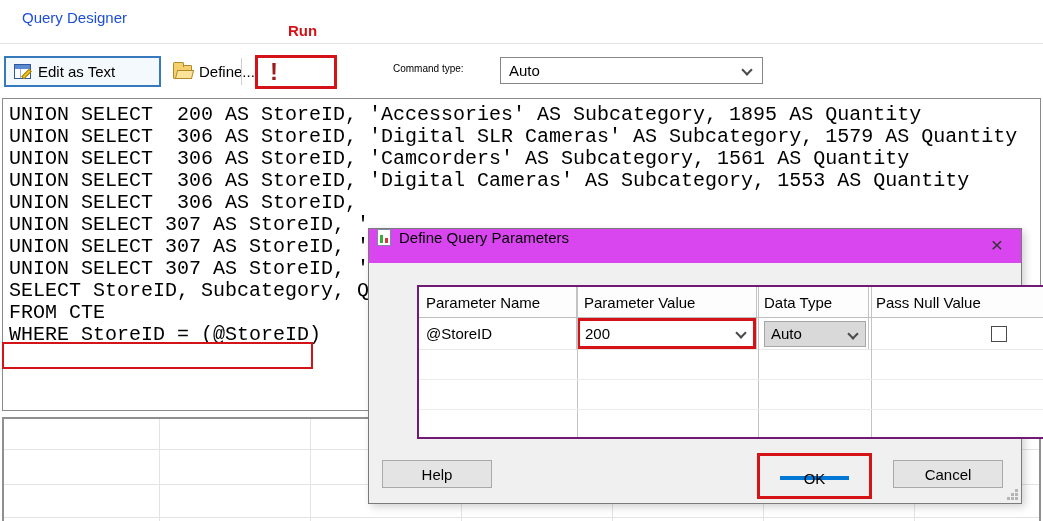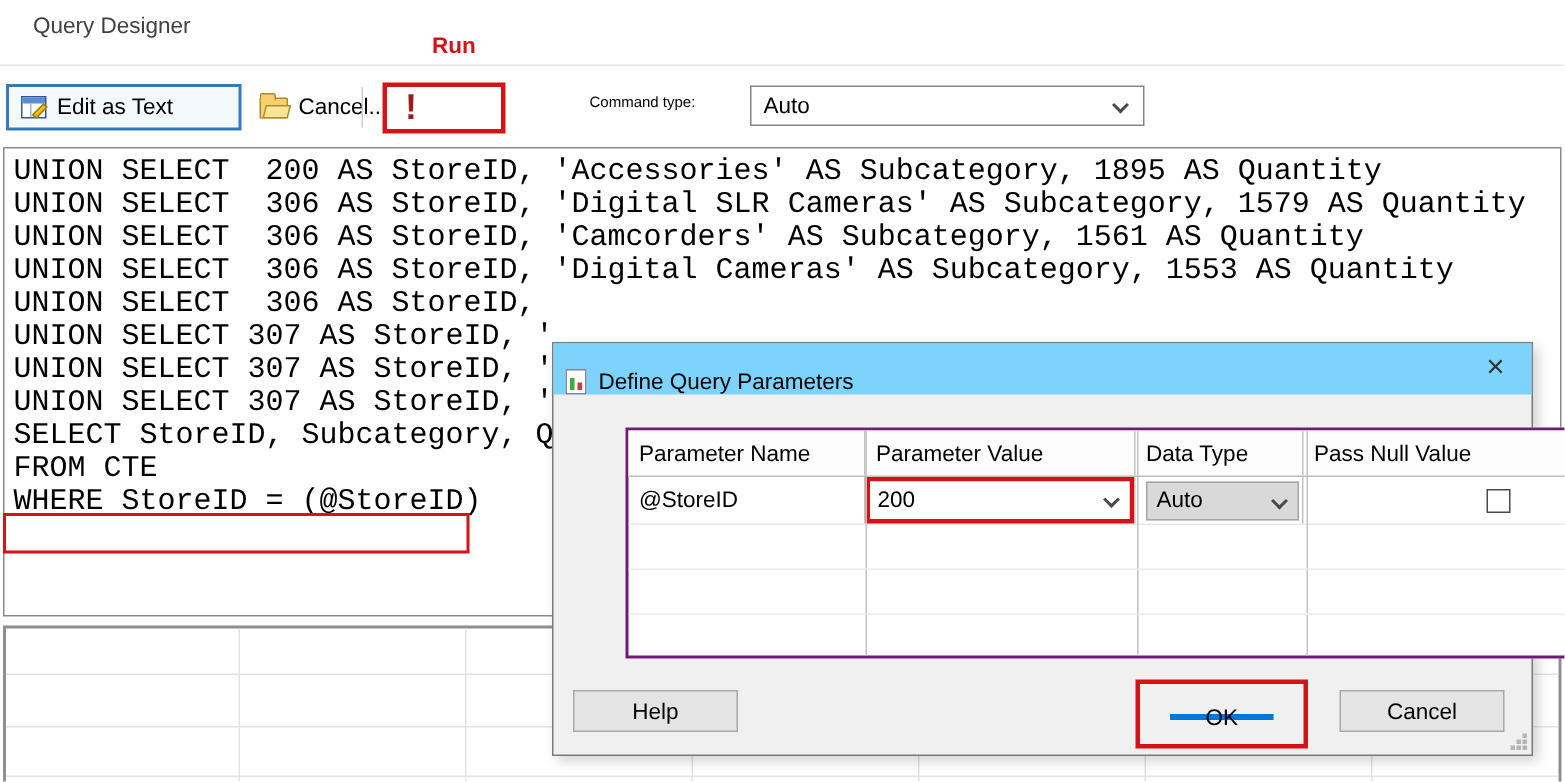--- a/index.html
+++ b/index.html
@@ -2,21 +2,21 @@
 <html><head>
 <meta charset="utf-8">
 <style>
   * { margin:0; padding:0; box-sizing:border-box; }
   html,body { width:1043px; height:521px; background:#ffffff; overflow:hidden;
               font-family:"Liberation Sans", sans-serif; color:#000; }
   .abs { position:absolute; }
   #stage { position:relative; width:1043px; height:521px; background:#fff; }
 
   
-  .win-title { left:22px; top:9px; font-size:15px; color:#404040; }
+  .win-title { left:22px; top:9px; font-size:15px; color:#1d4ed8; }
   .title-sep { left:0; top:43px; width:1043px; height:1px; background:#e4e4e4; }
 
   .tool-btn { top:56px; height:31px; display:flex; align-items:center; gap:7px;
               font-size:15px; padding:0 8px; cursor:default; }
   #edit-btn { left:4px; width:157px; border:2px solid #3779bd; background:#f4f9fe; }
   #import-btn { left:165px; }
   .tb-sep { left:241px; top:58px; width:1px; height:27px; background:#cfcfcf; }
 
   
   .icon-table { width:17px; height:15px; background:#fff; border:1px solid #30589c; position:relative; }
@@ -54,22 +54,22 @@
   #where-box { left:2px; top:342px; width:311px; height:27px; border:2px solid #d51317; }
 
   
   #results { left:2px; top:417px; width:1039px; height:110px; border:2px solid #8f8f8f; background:#fff; }
   .rg-v { position:absolute; top:0; bottom:0; width:1px; background:#e3e3e3; }
   .rg-h { position:absolute; left:0; right:0; height:1px; background:#e3e3e3; }
 
   
   #dialog { left:368px; top:228px; width:654px; height:276px; background:#f0f0f0;
             border:1px solid #7a7a7a; box-shadow:3px 3px 8px rgba(0,0,0,.18); }
-  #dlg-titlebar { position:absolute; left:0; top:0; right:0; height:34px; background:#7dd3fc;
-            display:flex; align-items:flex-end; padding:0 8px; }
+  #dlg-titlebar { position:absolute; left:0; top:0; right:0; height:34px; background:#d946ef;
+            display:flex; align-items:flex-start; padding:0 8px; }
   #dlg-title { font-size:15px; margin-left:8px; }
   .icon-report { width:14px; height:17px; background:#fff; border:1px solid #7d8aa0; position:relative; }
   .icon-report:before { content:""; position:absolute; left:2px; bottom:2px; width:3px; height:8px; background:#3aae3a; }
   .icon-report:after  { content:""; position:absolute; left:7px; bottom:2px; width:3px; height:5px; background:#d03a3a; }
   #dlg-close { position:absolute; right:8px; top:2px; width:32px; height:28px; display:flex;
             align-items:center; justify-content:center; font-size:21px; color:#333; }
 
   #param-grid { position:absolute; left:21px; top:56px; width:706px; height:154px;
             border:2px solid #701a75; background:#fff;margin-left:27px; }
   .pg-row { display:flex; width:100%; }
@@ -116,21 +116,21 @@
   <div class="abs title-sep"></div>
 
   <div class="abs tool-btn" id="edit-btn">
     <span class="icon-table">
         <span class="icon-pencil"></span>
       </span>
     <span>Edit as Text</span>
   </div>
   <div class="abs tool-btn" id="import-btn">
     <span class="icon-folder"></span>
-    <span>Cancel...</span>
+    <span>Define...</span>
   </div>
   <div class="abs tb-sep"></div>
 
   <div class="abs" id="run-box">
     <span id="run-bang">!</span>
   </div>
   <div class="abs" id="run-label">Run</div>
 
   <div class="abs" id="cmd-label">Command type:</div>
   <div class="abs" id="cmd-select">

